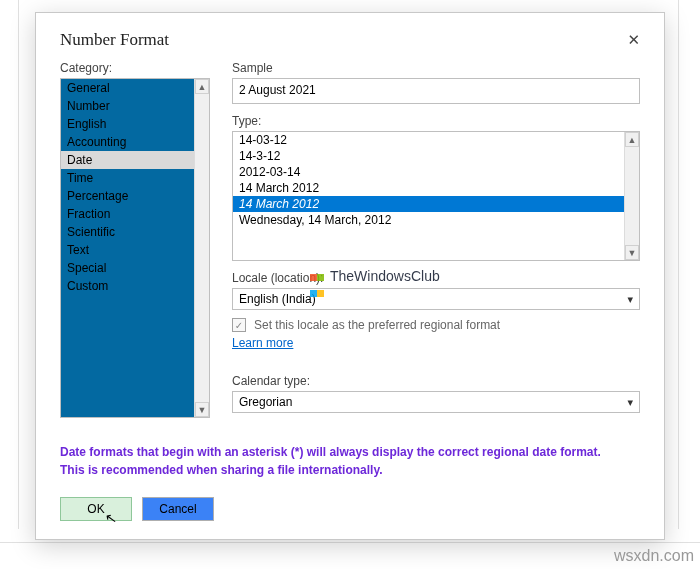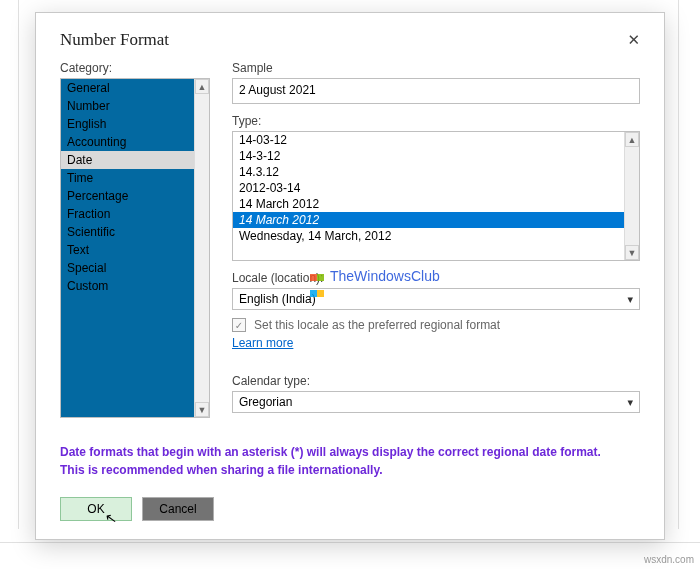--- a/index.html
+++ b/index.html
@@ -85,34 +85,34 @@
     .note {
       padding: 12px 24px 0 24px;
       color:#6d28d9;
       line-height:1.45;
       font-weight:bold;
     }
     .button-row {
       display:flex; justify-content:flex-start; gap:10px; padding: 18px 24px 18px;
     }
     .btn {
-      min-width:72px; height:24px; border:1px solid #aeaeae; background:#737373; cursor:pointer;
+      min-width:72px; height:24px; border:1px solid #aeaeae; background:#3b82f6; cursor:pointer;
       font-size:12px; display:flex; align-items:center; justify-content:center;
     }
     .btn.ok { background:#d9f0dc; border-color:#8fc79a; position:relative; }
     .cursor {
       position:absolute; left:44px; top:12px; font-size:14px; transform:rotate(-10deg); color:#000; pointer-events:none;
     }
     .watermark {
-      position:absolute; left:310px; top:268px; color:#1d4ed8; font-size:14px; opacity:.85;
+      position:absolute; left:310px; top:268px; color:#0f172a; font-size:14px; opacity:.85;
       display:flex; align-items:center; gap:4px; font-family:"Segoe UI",sans-serif;
     }
     .wm-logo { width:16px;height:16px; display:inline-block; }
     .wm-logo span{display:inline-block;width:7px;height:7px;}
-    .footer-domain { position:absolute; right:6px; bottom:4px; font-size:10px; color:#999; }
+    .footer-domain { position:absolute; right:6px; bottom:4px; font-size:16px; color:#999; }
   </style>
 </head>
 <body>
 
 <div class="spreadsheet-bg">
   <div class="grid-line-v" style="left:18px"></div>
   <div class="grid-line-v" style="left:678px"></div>
   <div class="grid-line-h" style="top:542px"></div>
 </div>
 
@@ -153,21 +153,20 @@
         <div class="label">Sample</div>
         <div class="sample-box">2 August 2021</div>
       </div>
 
       <div class="field-group">
         <div class="label">Type:</div>
         <div class="type-list">
           <div class="type-items" id="type-items">
               <div class="type-item">14-03-12</div>
               <div class="type-item">14-3-12</div>
-              <div class="type-item">14.3.12</div>
               <div class="type-item">2012-03-14</div>
               <div class="type-item">14 March 2012</div>
               <div class="type-item selected">14 March 2012</div>
               <div class="type-item">Wednesday, 14 March, 2012</div>
             </div>
           <div class="scrollbar">
             <div class="sb-btn">▲</div>
             <div class="sb-btn">▼</div>
           </div>
         </div>

